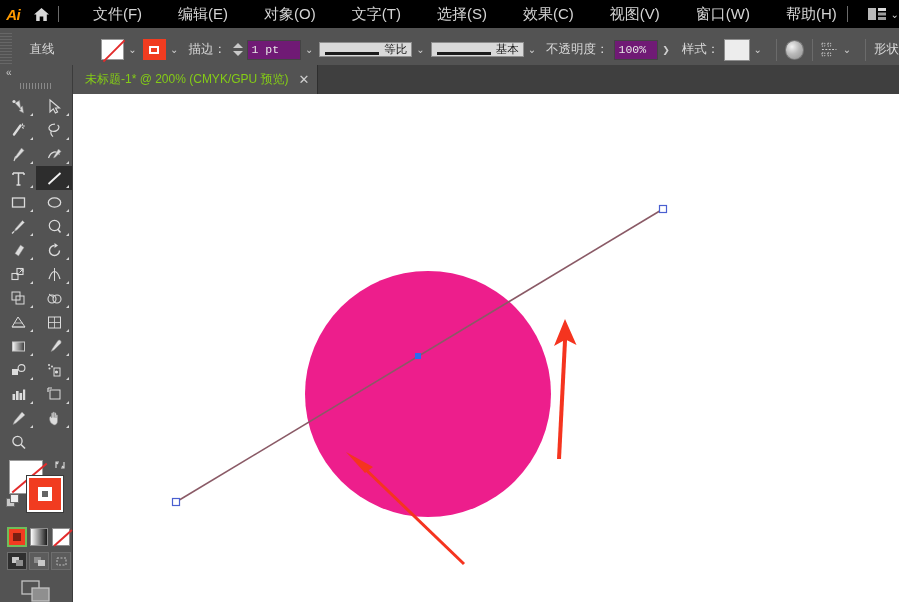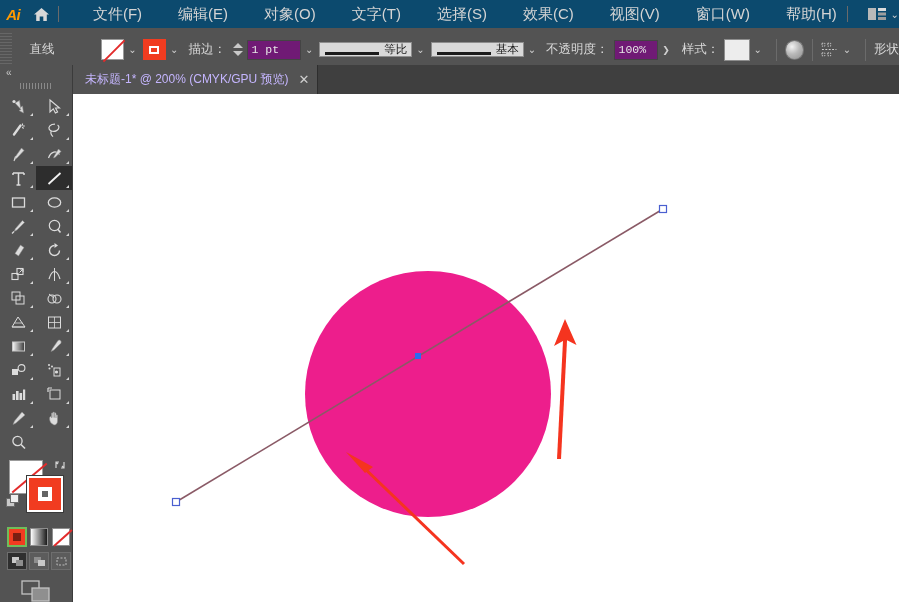--- a/index.html
+++ b/index.html
@@ -7,21 +7,21 @@
     width: 899px; height: 602px;
     background: #535353;
     font-family: "Liberation Sans", "DejaVu Sans", sans-serif;
     overflow: hidden;
   }
   #app { position: relative; width: 899px; height: 602px; background: #535353; }
 
   
   .menubar {
     position: absolute; left: 0; top: 0; width: 899px; height: 28px;
-    background: #0c4a6e; display: flex; align-items: center; justify-content: space-between;
+    background: #000000; display: flex; align-items: center; justify-content: space-between;
   }
   .ai-logo {
     width: 30px; height: 28px; display: flex; align-items: center; justify-content: center;
     color: #ff9a00; font-size: 15px; font-weight: bold; font-style: italic;
     letter-spacing: -0.5px;
   }
   .home-btn {
     width: 34px; height: 28px; display: flex; align-items: center; justify-content: center;
   }
   .home-btn svg { display: block; }
@@ -112,21 +112,21 @@
 
   
   .tabbar {
     position: absolute; left: 0; top: 65px; width: 899px; height: 29px; background: #3f3f3f;
   }
   .doc-tab {
     position: absolute; left: 73px; top: 0; height: 29px; background: #535353;
     display: flex; align-items: center; padding: 0 8px 0 12px; gap: 10px;
     border-right: 1px solid #2e2e2e;
   }
-  .doc-tab .title { color: #c4b5fd; font-size: 12px; white-space: nowrap; }
+  .doc-tab .title { color: #84cc16; font-size: 12px; white-space: nowrap; }
   .doc-tab .close { color: #cfcfcf; font-size: 13px; line-height: 1; cursor: pointer; }
 
   
   .toolbar {
     position: absolute; left: 0; top: 65px; width: 73px; height: 537px; background: #535353;
     border-right: 1px solid #3b3b3b;
   }
   .tb-collapse {
     height: 15px; display: flex; align-items: center; padding-left: 6px;
     color: #c8c8c8; font-size: 10px; letter-spacing: -1px;

